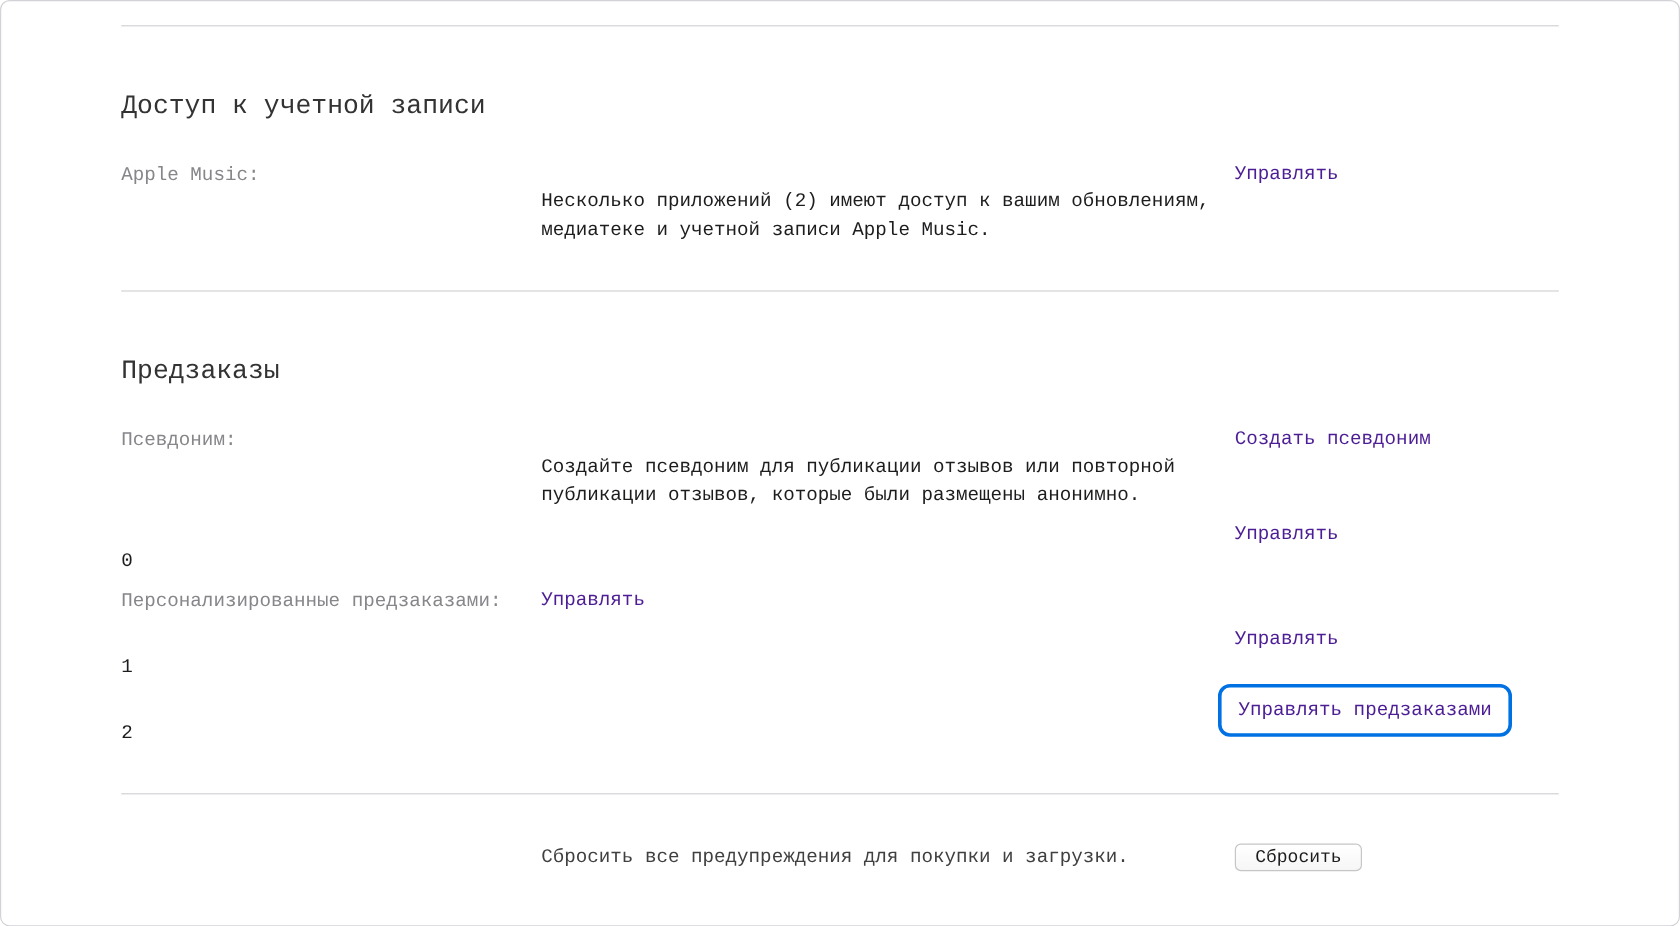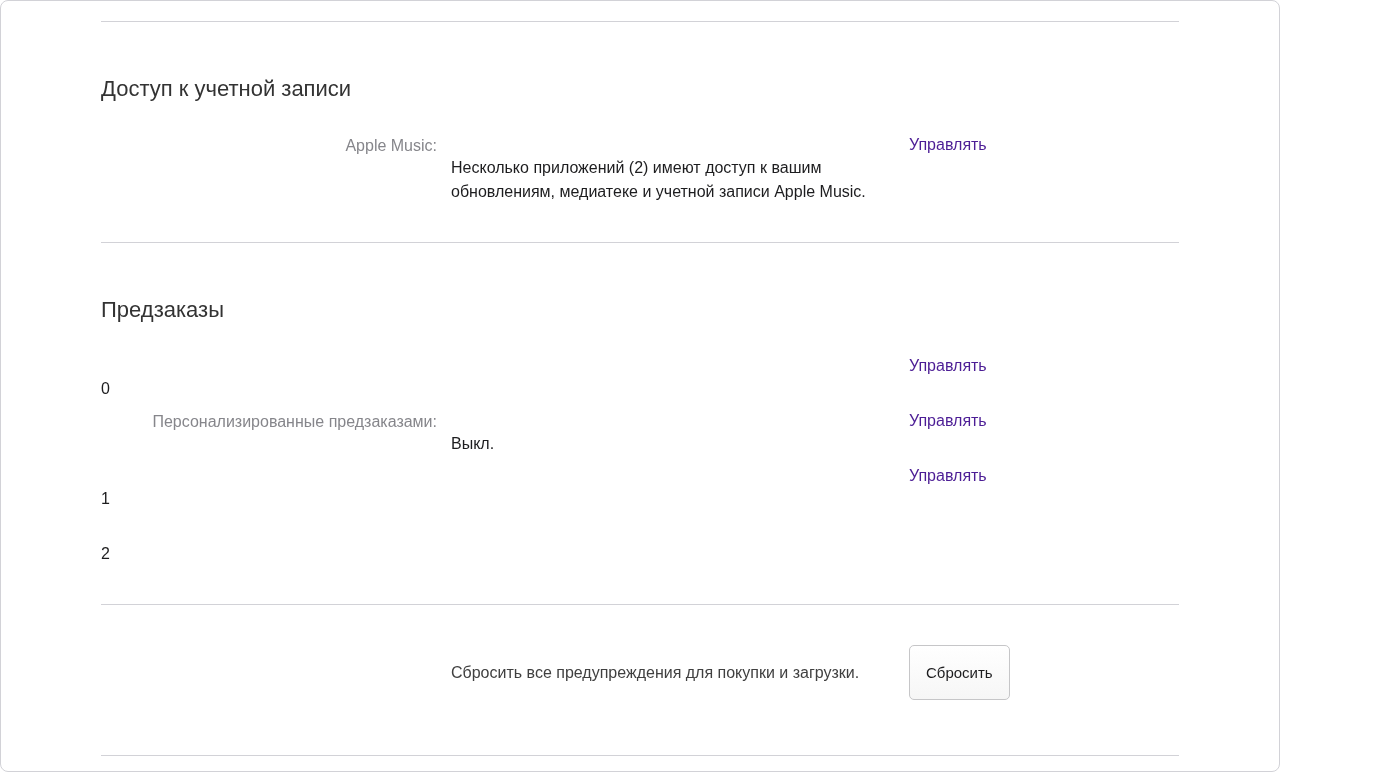--- a/index.html
+++ b/index.html
@@ -8,27 +8,28 @@
       padding: 0;
     }
     body {
       font-family: -apple-system, BlinkMacSystemFont, "Segoe UI", Helvetica, Arial, sans-serif;
       background: #ffffff;
       color: #1d1d1f;
       font-size: 16px;
       line-height: 1.5;
     }
     .window {
-      width: 1280px;
+      width: 1400px;
       height: 772px;
       border: 1px solid #d2d2d7;
       border-radius: 8px;
       background: #ffffff;
       position: relative;
       padding: 0 100px;
+      font-family: Liberation Mono, monospace;
     }
     .section-divider {
       border: none;
       border-top: 1px solid #d2d2d7;
       margin: 0;
     }
     .section-divider.top {
       margin-top: 20px;
     }
     .section {
@@ -42,21 +43,20 @@
       margin-bottom: 28px;
     }
     .row {
       display: flex;
       align-items: flex-start;
       margin-bottom: 8px;
     }
     .row-label {
       width: 350px;
       flex-shrink: 0;
-      text-align: right;
       color: #86868b;
       font-size: 16px;
       padding-right: 14px;
       padding-top: 1px;
     }
     .row-value {
       flex: 1;
       color: #1d1d1f;
       font-size: 16px;
       padding-right: 20px;
@@ -105,21 +105,21 @@
       padding-right: 20px;
     }
     .reset-action {
       width: 270px;
       flex-shrink: 0;
     }
     .btn {
       font-family: inherit;
       font-size: 15px;
       border-radius: 5px;
-      padding: 18px 16px;
+      padding: 2px 16px;
       cursor: pointer;
       border: 1px solid #c6c6c8;
       background: linear-gradient(to bottom, #ffffff, #f6f6f6);
       color: #1d1d1f;
     }
     .footer {
       display: flex;
       justify-content: flex-end;
       padding: 18px 0 0 0;
     }
@@ -148,45 +148,56 @@
         <button class="link">Управлять</button>
       </div>
     </div>
   </div>
 
   <hr class="section-divider">
 
   <div class="section">
     <h2 class="section-title">Предзаказы</h2>
 
+    <div class="row">
+      <div class="row-label">Псевдоним:</div>
+      <div class="row-value">Создайте псевдоним для публикации отзывов или повторной публикации отзывов, которые были размещены анонимно.</div>
+      <div class="row-action">
+        <button class="link">Создать псевдоним</button>
+      </div>
+    </div>
 
     <div class="row">
       <div class="row-value">0</div>
       <div class="row-action">
         <button class="link">Управлять</button>
       </div>
     </div>
 
     <div class="row">
       <div class="row-label">Персонализированные предзаказами:</div>
-      <div class="row-value">Выкл.</div>
       <div class="row-action">
         <button class="link">Управлять</button>
       </div>
     </div>
 
     <div class="row">
       <div class="row-value">1</div>
       <div class="row-action">
         <button class="link">Управлять</button>
       </div>
     </div>
 
     <div class="row">
       <div class="row-value">2</div>
+      <div class="row-action">
+        <span class="highlight-box">
+          <button class="link">Управлять предзаказами</button>
+        </span>
+      </div>
     </div>
   </div>
 
   <hr class="section-divider">
 
   <div class="reset-row">
     <div class="reset-spacer"></div>
     <div class="reset-text">Сбросить все предупреждения для покупки и загрузки.</div>
     <div class="reset-action">
       <button class="btn">Сбросить</button>

